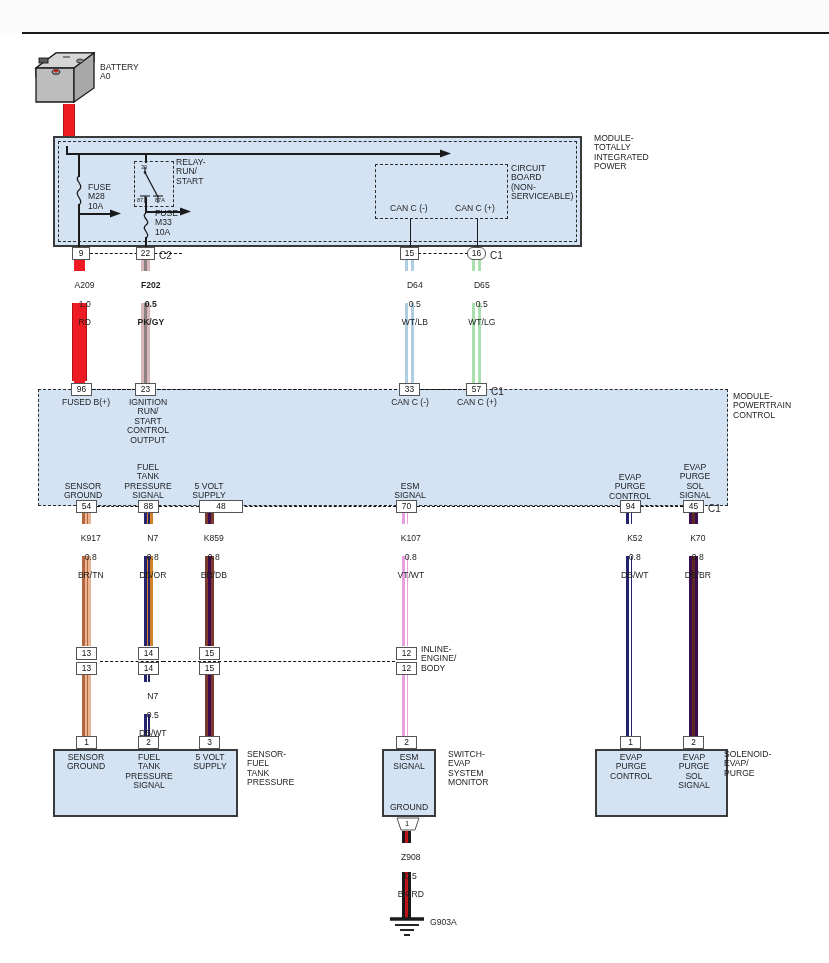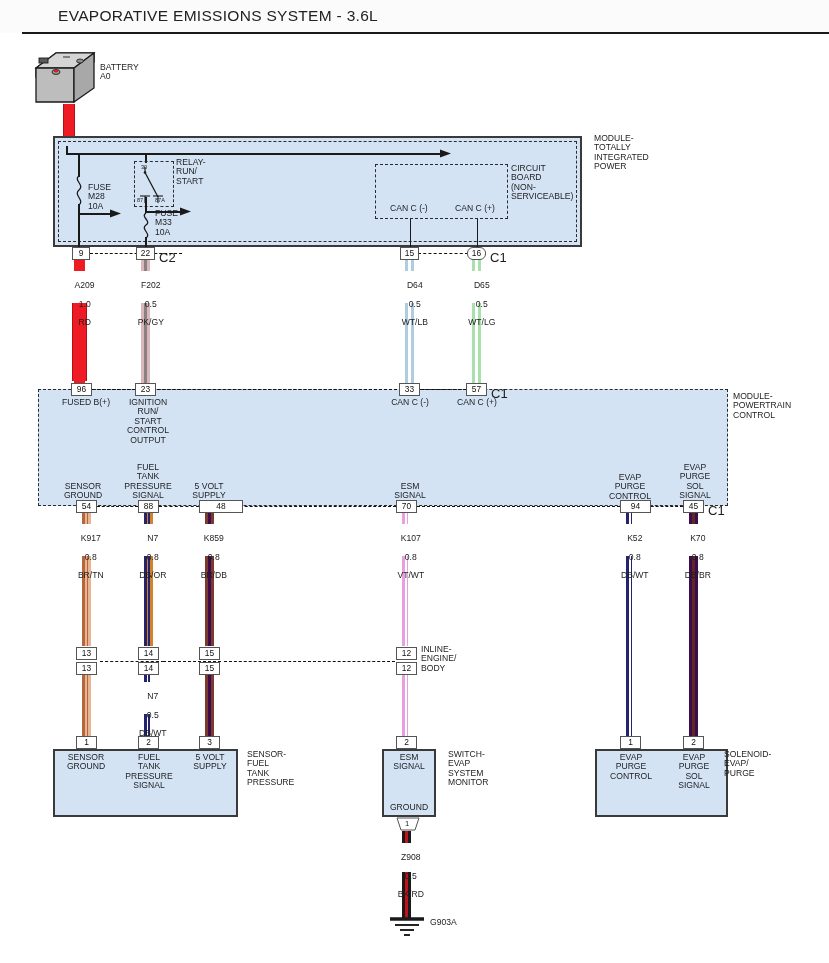--- a/index.html
+++ b/index.html
@@ -21,21 +21,21 @@
   .wirelbl{position:absolute;font-size:8.6px;line-height:9.3px;color:#1d1d1d;text-align:center;white-space:pre;transform:translateX(-50%);}
 
   
   .mod-solid{position:absolute;background:#d3e3f4;border:2px solid #3a3a3a;box-sizing:border-box;}
   .mod-dash{position:absolute;background:#d3e3f4;border:1.6px dashed #2b2b2b;box-sizing:border-box;}
   .inner-dash{position:absolute;border:1.3px dashed #2b2b2b;box-sizing:border-box;}
 
   
   .pin{position:absolute;background:#fff;border:1px solid #555;box-sizing:border-box;
        font-size:8.4px;line-height:11px;text-align:center;color:#111;height:13px;min-width:17px;}
-  .pin-side{position:absolute;font-size:13px;color:#1d1d1d;}
+  .pin-side{position:absolute;font-size:10px;color:#1d1d1d;}
 
   
   .dashrun{position:absolute;height:0;border-top:1.4px dashed #111;}
 
   
   .wire{position:absolute;}
 
   
   .sline{position:absolute;background:#1a1a1a;}
 
@@ -43,21 +43,20 @@
   #battery{position:absolute;left:34px;top:50px;width:62px;height:56px;}
 
   .gnd-sym{position:absolute;}
 </style>
 </head>
 <body>
 
 <div id="page">
 
   <div id="title-bar"></div>
-  <div id="doc-title">EVAPORATIVE EMISSIONS SYSTEM - 3.6L</div>
   <div id="title-rule"></div>
 
   <svg id="battery" viewBox="0 0 62 56" width="62" height="56">
     <polygon points="2,18 22,3 60,3 60,12 40,27 2,27" fill="#c6c6c6" stroke="#1a1a1a" stroke-width="1.3"></polygon>
     <polygon points="2,18 22,3 60,3 40,18" fill="#d5d5d5" stroke="#1a1a1a" stroke-width="1.1"></polygon>
     <polygon points="2,18 40,18 40,52 2,52" fill="#bdbdbd" stroke="#1a1a1a" stroke-width="1.3"></polygon>
     <polygon points="40,18 60,3 60,38 40,52" fill="#a8a8a8" stroke="#1a1a1a" stroke-width="1.3"></polygon>
     <rect x="5" y="8" width="9" height="5" fill="#5a5a5a" stroke="#1a1a1a" stroke-width="0.9"></rect>
     <ellipse cx="22" cy="22" rx="4" ry="2.4" fill="#9d9d9d" stroke="#1a1a1a" stroke-width="0.9"></ellipse>
     <ellipse cx="22" cy="21" rx="2.4" ry="1.4" fill="#cc2222"></ellipse>
@@ -140,21 +139,21 @@
   <div class="wire" style="left:74px;top:371px;width:11px;height:12px;background:#ee1b24;"></div>
   <div class="wirelbl" style="left:80px;top:272px;">
     <span>A209</span><br>
     <span>1.0</span><br>
     <span>RD</span>
   </div>
 
   <div class="wire" style="left:141px;top:260px;width:9px;height:11px;background:linear-gradient(90deg,#d9b8bd 0 34%,#8d8080 34% 66%,#d9b8bd 66% 100%);"></div>
   <div class="wire" style="left:141px;top:303px;width:9px;height:78px;background:linear-gradient(90deg,#d9b8bd 0 34%,#8d8080 34% 66%,#d9b8bd 66% 100%);"></div>
   <div class="wire" style="left:141px;top:371px;width:9px;height:12px;background:linear-gradient(90deg,#d9b8bd 0 34%,#8d8080 34% 66%,#d9b8bd 66% 100%);"></div>
-  <div class="wirelbl" style="left:146px;top:272px;">
+  <div class="wirelbl" style="left:146px;top:272px;font-weight:bold;">
     <span>F202</span><br>
     <span>0.5</span><br>
     <span>PK/GY</span>
   </div>
 
   <div class="wire" style="left:405px;top:260px;width:9px;height:11px;background:linear-gradient(90deg,#aecde0 0 30%,#ffffff 30% 70%,#aecde0 70% 100%);"></div>
   <div class="wire" style="left:405px;top:303px;width:9px;height:78px;background:linear-gradient(90deg,#aecde0 0 30%,#ffffff 30% 70%,#aecde0 70% 100%);"></div>
   <div class="wire" style="left:405px;top:371px;width:9px;height:12px;background:linear-gradient(90deg,#aecde0 0 30%,#ffffff 30% 70%,#aecde0 70% 100%);"></div>
   <div class="wirelbl" style="left:410px;top:272px;">
     <span>D64</span><br>
@@ -199,21 +198,21 @@
   <div class="dashrun" style="left:97px;top:506px;width:41px;"></div>
   <div class="dashrun" style="left:159px;top:506px;width:40px;"></div>
   <div class="dashrun" style="left:220px;top:506px;width:176px;"></div>
   <div class="dashrun" style="left:417px;top:506px;width:203px;"></div>
   <div class="dashrun" style="left:641px;top:506px;width:42px;"></div>
 
   <div class="pin" style="left:76px;top:500px;width:21px;">54</div>
   <div class="pin" style="left:138px;top:500px;width:21px;">88</div>
   <div class="pin" style="left:199px;top:500px;width:44px;">48</div>
   <div class="pin" style="left:396px;top:500px;width:21px;">70</div>
-  <div class="pin" style="left:620px;top:500px;width:31px;">94</div>
+  <div class="pin" style="left:620px;top:500px;width:21px;">94</div>
   <div class="pin" style="left:683px;top:500px;width:21px;">45</div>
   <div class="pin-side" style="left:708px;top:503px;">C1</div>
 
   <div class="wire" style="left:82px;top:513px;width:9px;height:11px;background:linear-gradient(90deg,#b4673c 0 28%,#e8b494 28% 50%,#b4673c 50% 72%,#e8b494 72% 100%);"></div>
   <div class="wire" style="left:82px;top:556px;width:9px;height:90px;background:linear-gradient(90deg,#b4673c 0 28%,#e8b494 28% 50%,#b4673c 50% 72%,#e8b494 72% 100%);"></div>
   <div class="wire" style="left:82px;top:668px;width:9px;height:68px;background:linear-gradient(90deg,#b4673c 0 28%,#e8b494 28% 50%,#b4673c 50% 72%,#e8b494 72% 100%);"></div>
   <div class="wirelbl" style="left:86px;top:525px;">
     <span>K917</span><br>
     <span>0.8</span><br>
     <span>BR/TN</span>

